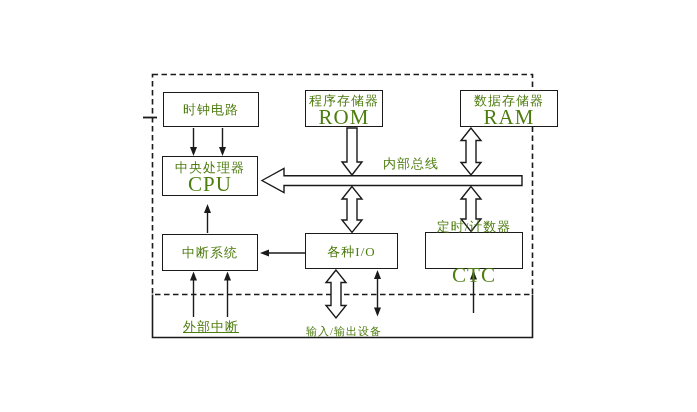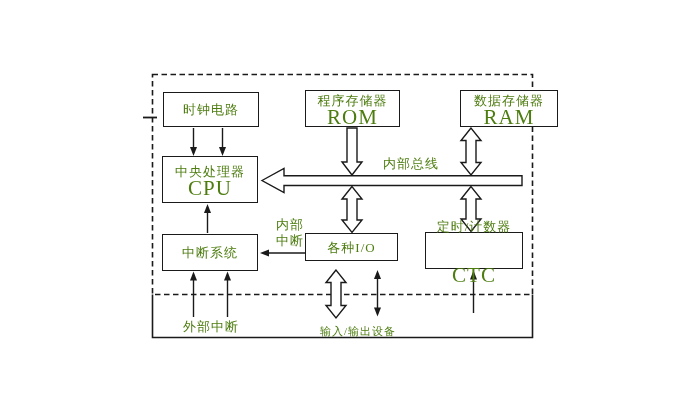--- a/index.html
+++ b/index.html
@@ -40,21 +40,21 @@
   }
   .latin {
     font-size: 21px;
     letter-spacing: 1px;
     white-space: nowrap;
   }
   .floatlabel {
     position: absolute;
     font-size: 13px;
     letter-spacing: 1px;
-    text-align: right;
+    text-align: left;
     white-space: nowrap;
     line-height: 16px;
   }
 </style>
 </head>
 <body>
 
 <div id="canvas">
 
   <svg id="wires" viewBox="0 0 697 412" xmlns="http://www.w3.org/2000/svg">
@@ -110,52 +110,48 @@
     <g stroke="#1a1a1a" fill="#1a1a1a">
       <line x1="473.5" y1="313" x2="473.5" y2="278" stroke-width="1.4"></line>
       <polygon points="473.5,270.5 470,279.5 477,279.5" stroke="none"></polygon>
     </g>
   </svg>
 
   <div class="box" style="left:163px; top:92px; width:96px; height:35px;">
     <div class="zh">时钟电路</div>
   </div>
 
-  <div class="box" style="left:305px; top:90px; width:95px; height:37px;">
+  <div class="box" style="left:305px; top:90px; width:78px; height:37px;">
     <div class="zh">程序存储器</div>
     <div class="latin">ROM</div>
   </div>
 
   <div class="box" style="left:424px; top:90px; width:98px; height:37px;margin-left:36px;">
     <div class="zh">数据存储器</div>
     <div class="latin">RAM</div>
   </div>
 
-  <div class="box" style="left:162px; top:156px; width:96px; height:47px;">
+  <div class="box" style="left:162px; top:156px; width:96px; height:40px;">
     <div class="zh">中央处理器</div>
     <div class="latin">CPU</div>
   </div>
 
   <div class="box" style="left:162px; top:234px; width:96px; height:37px;align-items:center;">
     <div class="zh">中断系统</div>
   </div>
 
-  <div class="box" style="left:305px; top:233px; width:93px; height:28px;">
+  <div class="box" style="left:305px; top:233px; width:93px; height:36px;">
     <div class="zh">各种I/O</div>
   </div>
 
   <div class="box" style="left:425px; top:232px; width:98px; height:37px;gap:32px;">
     <div class="zh">定时/计数器</div>
     <div class="latin">CTC</div>
   </div>
 
   <div class="floatlabel" style="left:383px; top:156px; width:50px;">内部总线</div>
 
-  <div class="floatlabel" style="left:268px; top:217px; width:36px;">
-    <div>内部</div>
-    <div>中断</div>
-  </div>
 
-  <div class="floatlabel" style="left:183px; top:319px; width:56px;">外部中断</div>
+  <div class="floatlabel" style="left:183px; top:319px; width:56px;text-decoration:underline;">外部中断</div>
 
   <div class="floatlabel" style="left:306px; top:323px; width:90px; font-size:11px;">输入/输出设备</div>
 
 </div>
 
 </body></html>

